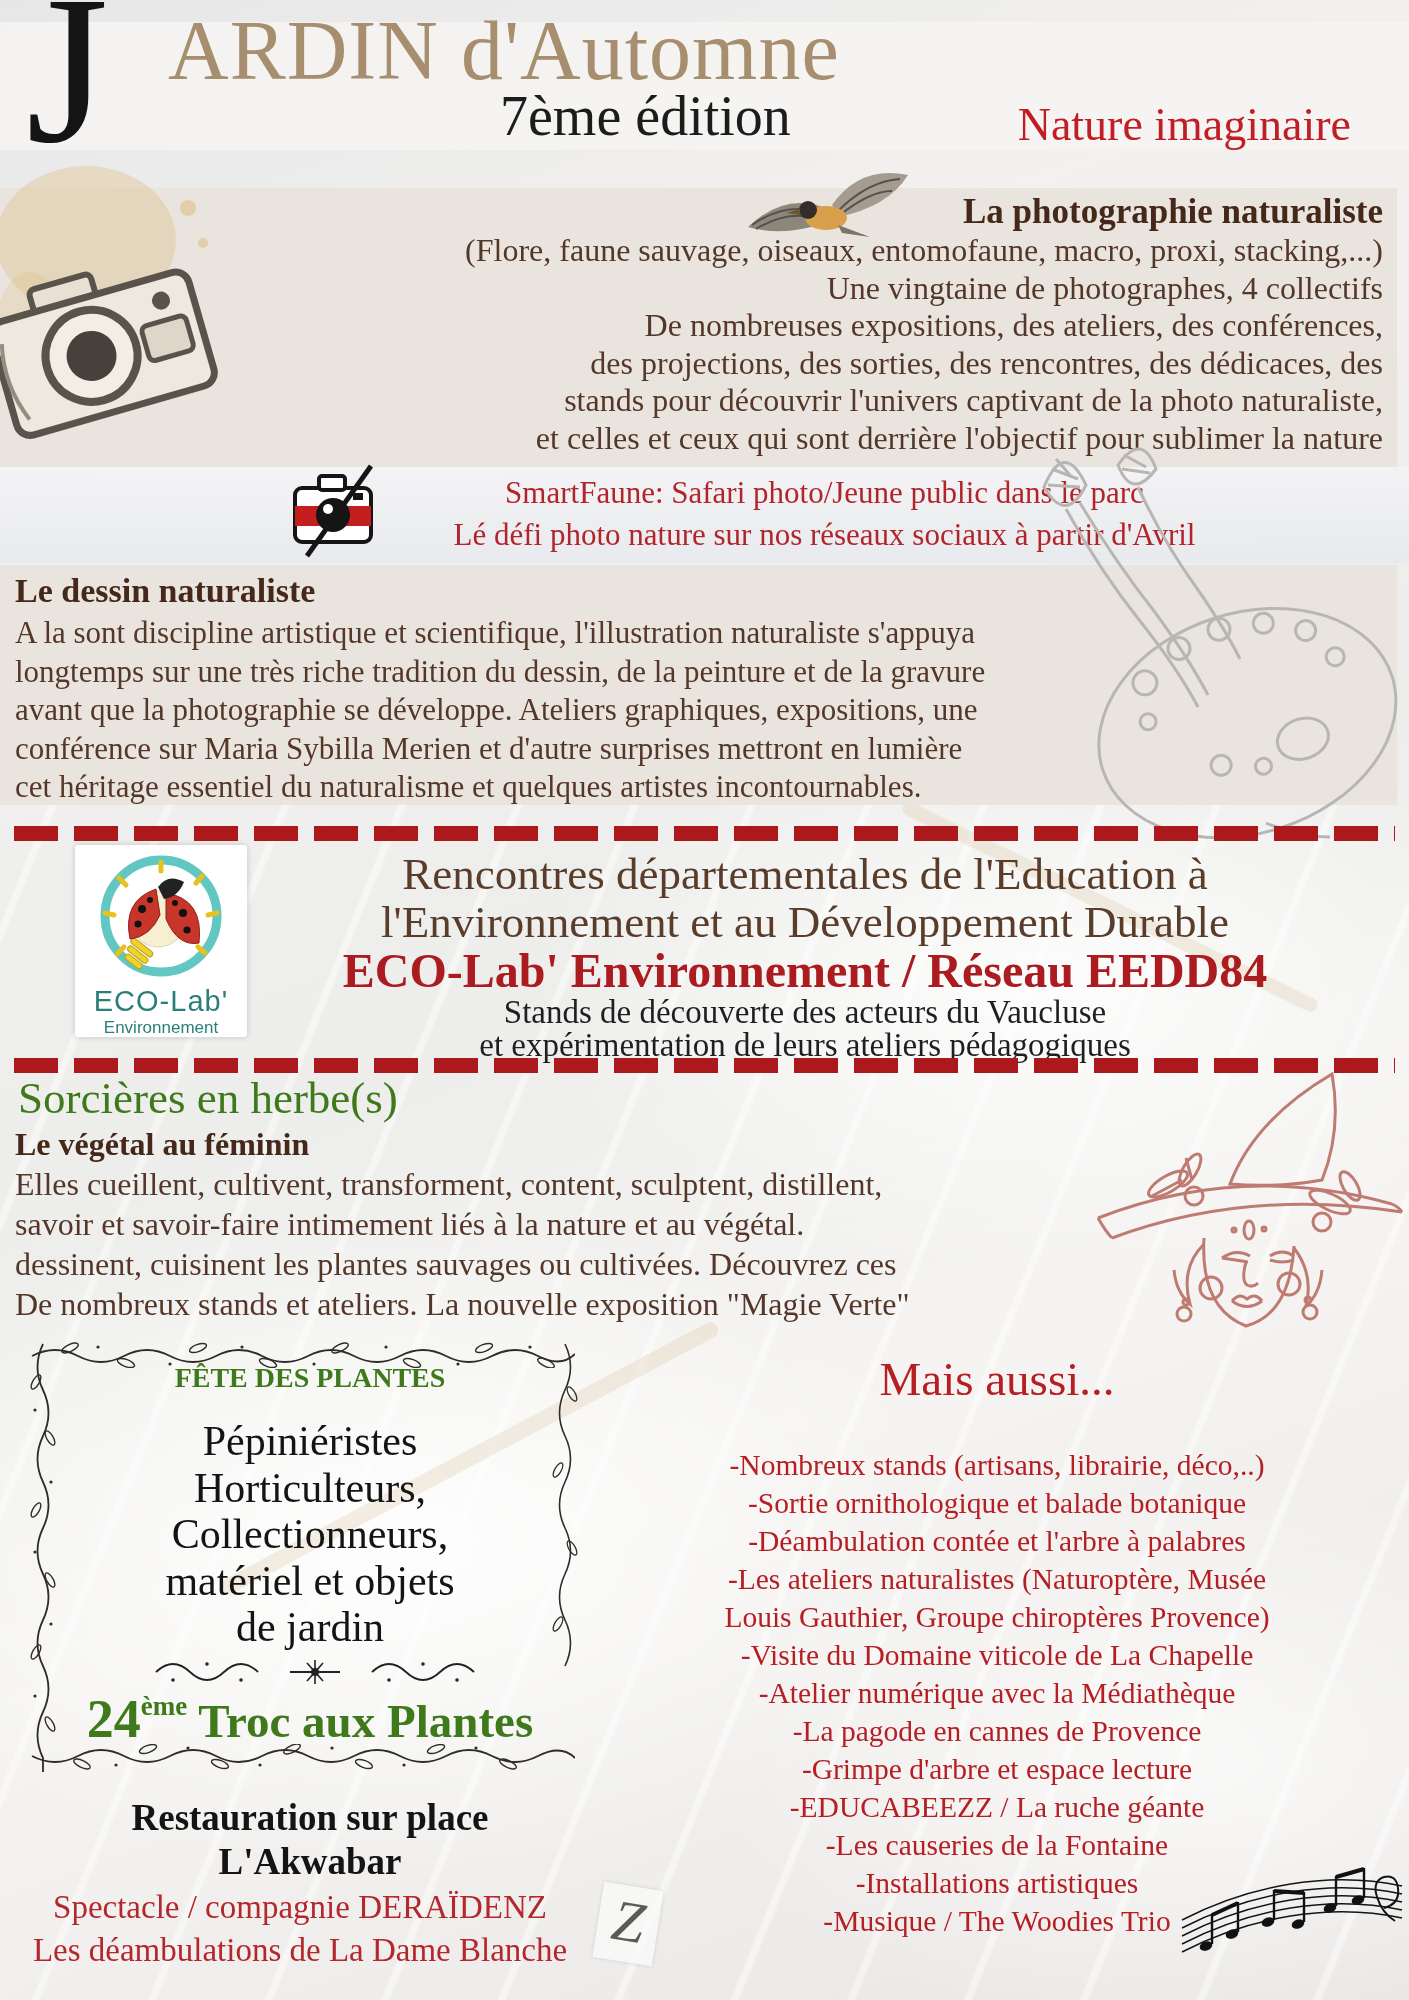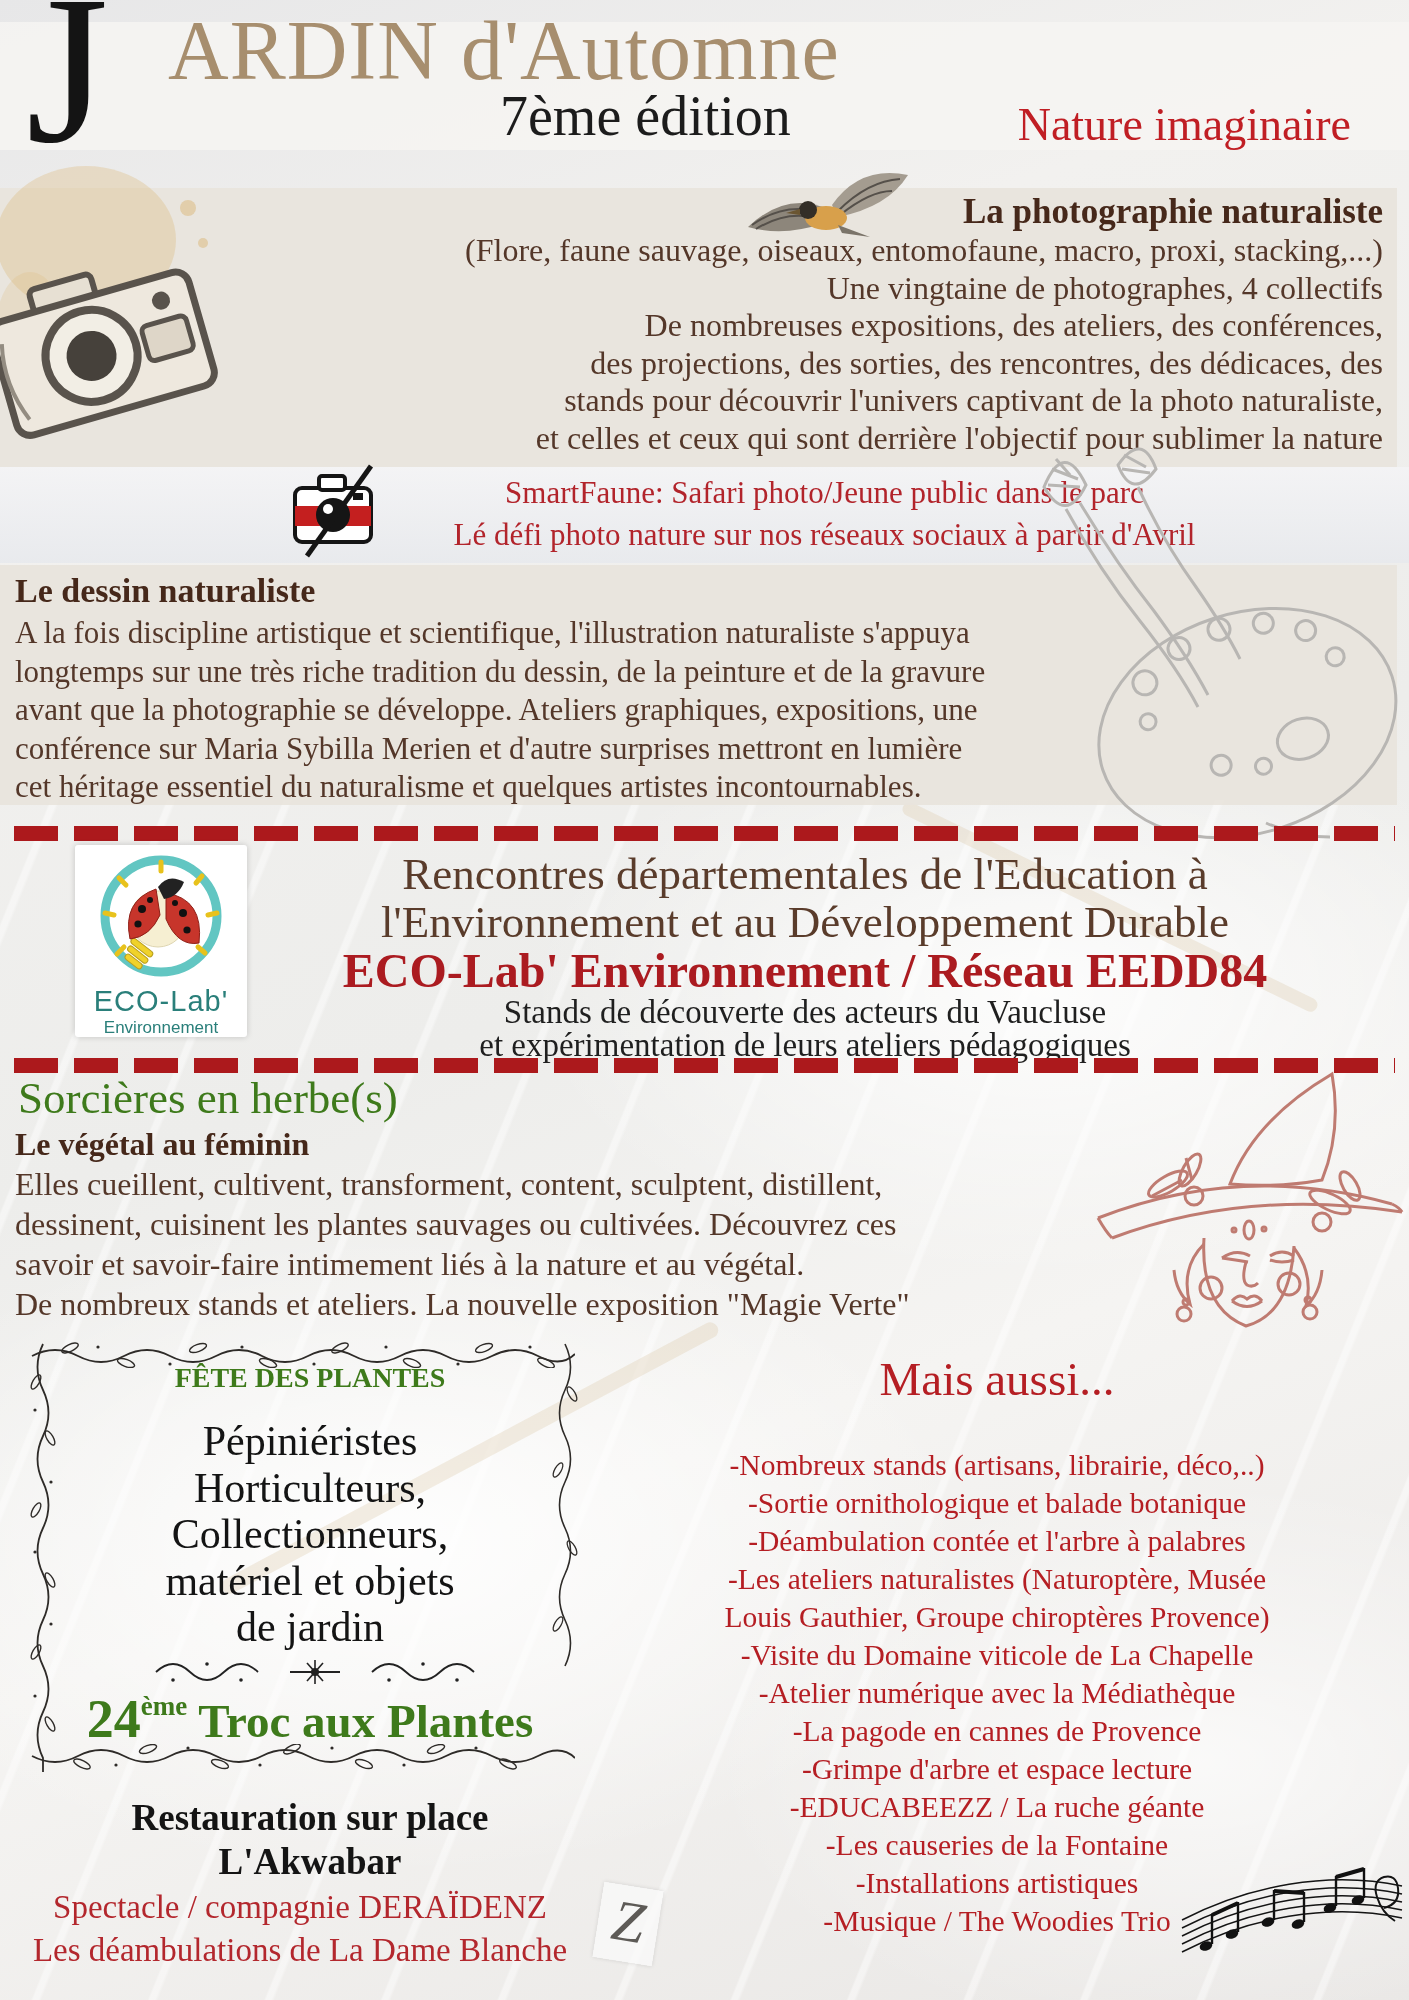--- a/index.html
+++ b/index.html
@@ -176,21 +176,21 @@
         <ellipse cx="348" cy="330" rx="26" ry="20"></ellipse>
         <circle cx="262" cy="330" r="10"></circle>
         <circle cx="302" cy="344" r="8"></circle>
       </g>
       <path d="M318 398 q32 14 64 14"></path>
     </svg>
   </div>
 
   <div class="abs dessin-heading nowrap">Le dessin naturaliste</div>
   <div class="abs dessin-block">
-    <div class="dline nowrap">A la fois discipline artistique et scientifique, l'illustration naturaliste s'appuya</div>
+    <div class="dline nowrap">A la sont discipline artistique et scientifique, l'illustration naturaliste s'appuya</div>
     <div class="dline nowrap">longtemps sur une très riche tradition du dessin, de la peinture et de la gravure</div>
     <div class="dline nowrap">avant que la photographie se développe. Ateliers graphiques, expositions, une</div>
     <div class="dline nowrap">conférence sur Maria Sybilla Merien et d'autre surprises mettront en lumière</div>
     <div class="dline nowrap">cet héritage essentiel du naturalisme et quelques artistes incontournables.</div>
   </div>
 
   <div class="abs dashes dash1"></div>
 
   <div class="abs eco-card">
     <svg width="150" height="134" viewBox="0 0 150 134" style="margin:4px auto 0;">
@@ -231,22 +231,22 @@
     <div class="eedd-l45 nowrap">Stands de découverte des acteurs du Vaucluse</div>
     <div class="eedd-l45 nowrap">et expérimentation de leurs ateliers pédagogiques</div>
   </div>
 
   <div class="abs dashes dash2"></div>
 
   <div class="abs sorc-title nowrap">Sorcières en herbe(s)</div>
   <div class="abs sorc-sub nowrap">Le végétal au féminin</div>
   <div class="abs sorc-block">
     <div class="sline nowrap">Elles cueillent, cultivent, transforment, content, sculptent, distillent,</div>
+    <div class="sline nowrap">savoir et savoir-faire intimement liés à la nature et au végétal.</div>
     <div class="sline nowrap">dessinent, cuisinent les plantes sauvages ou cultivées. Découvrez ces</div>
-    <div class="sline nowrap">savoir et savoir-faire intimement liés à la nature et au végétal.</div>
     <div class="sline nowrap">De nombreux stands et ateliers. La nouvelle exposition "Magie Verte"</div>
   </div>
 
   <div class="abs" style="left:1082px;top:1066px;">
     <svg width="326" height="284" viewBox="0 0 326 284" fill="none" stroke="#bf7b71" stroke-width="3">
       <path d="M250 8 Q260 64 240 114 Q196 122 148 118 Q172 54 250 8 Z"></path>
       <path d="M16 152 Q160 96 310 138"></path>
       <path d="M30 172 Q164 122 320 146"></path>
       <path d="M16 152 Q24 166 30 172 M310 138 Q318 142 320 146"></path>
       <g>

